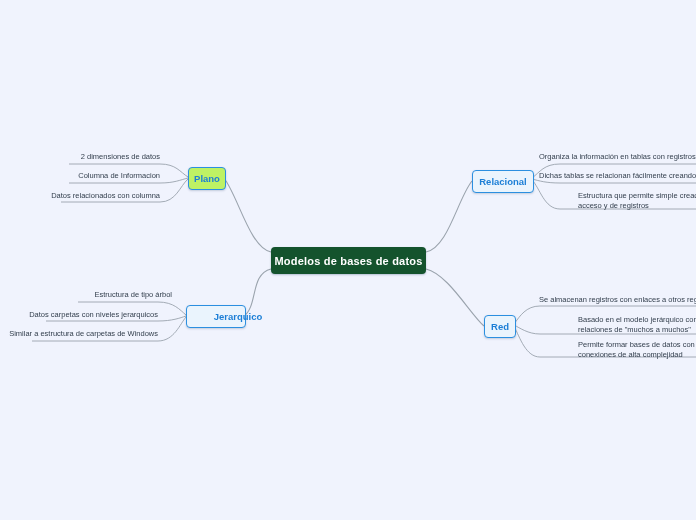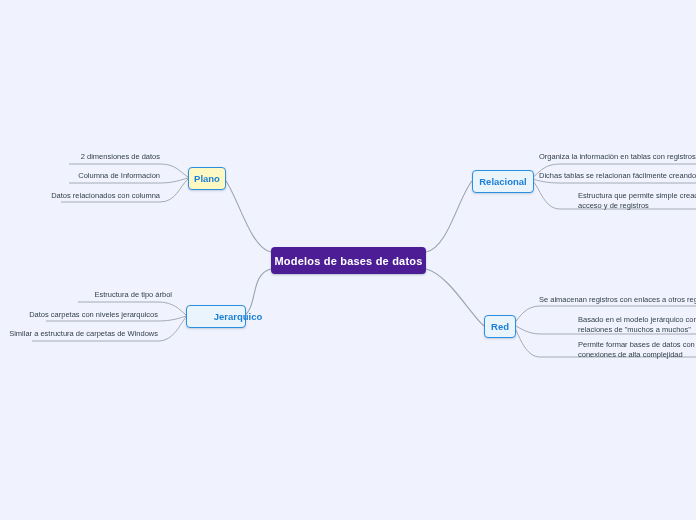--- a/index.html
+++ b/index.html
@@ -123,25 +123,25 @@
       <path d="M696,164 L560,164 C544,164 540,172 532,178"></path>
       <path d="M696,183 L560,183 C546,183 540,181 532,179"></path>
       <path d="M696,209 L560,209 C544,209 540,188 532,180"></path>
 
       <path d="M696,306 L540,306 C526,306 520,316 514,324"></path>
       <path d="M696,334 L540,334 C528,334 520,328 514,325"></path>
       <path d="M696,357 L540,357 C526,357 520,338 514,326"></path>
     </g>
   </svg>
 
-  <div class="root-node" style="background: #4c1d95;">
+  <div class="root-node" style="background: #14532d;">
     <span class="root-label" style="color: rgb(255, 255, 255);">Modelos de bases de datos</span>
   </div>
 
-  <div class="branch-node branch-plano" style="background: #fef9c3; border-color: rgb(43, 143, 224);">
+  <div class="branch-node branch-plano" style="background: #bef264; border-color: rgb(43, 143, 224);">
     <span class="branch-label" style="color: rgb(28, 127, 214);">Plano</span>
   </div>
 
   <div class="branch-node branch-jerarquico" style="background: rgb(234, 244, 253); border-color: rgb(43, 143, 224);">
     <span class="branch-label" style="color: rgb(28, 127, 214); margin-left: 44px;">Jerarquico</span>
   </div>
 
   <div class="branch-node branch-relacional" style="background: rgb(234, 244, 253); border-color: rgb(43, 143, 224);">
     <span class="branch-label" style="color: rgb(28, 127, 214);">Relacional</span>
   </div>

